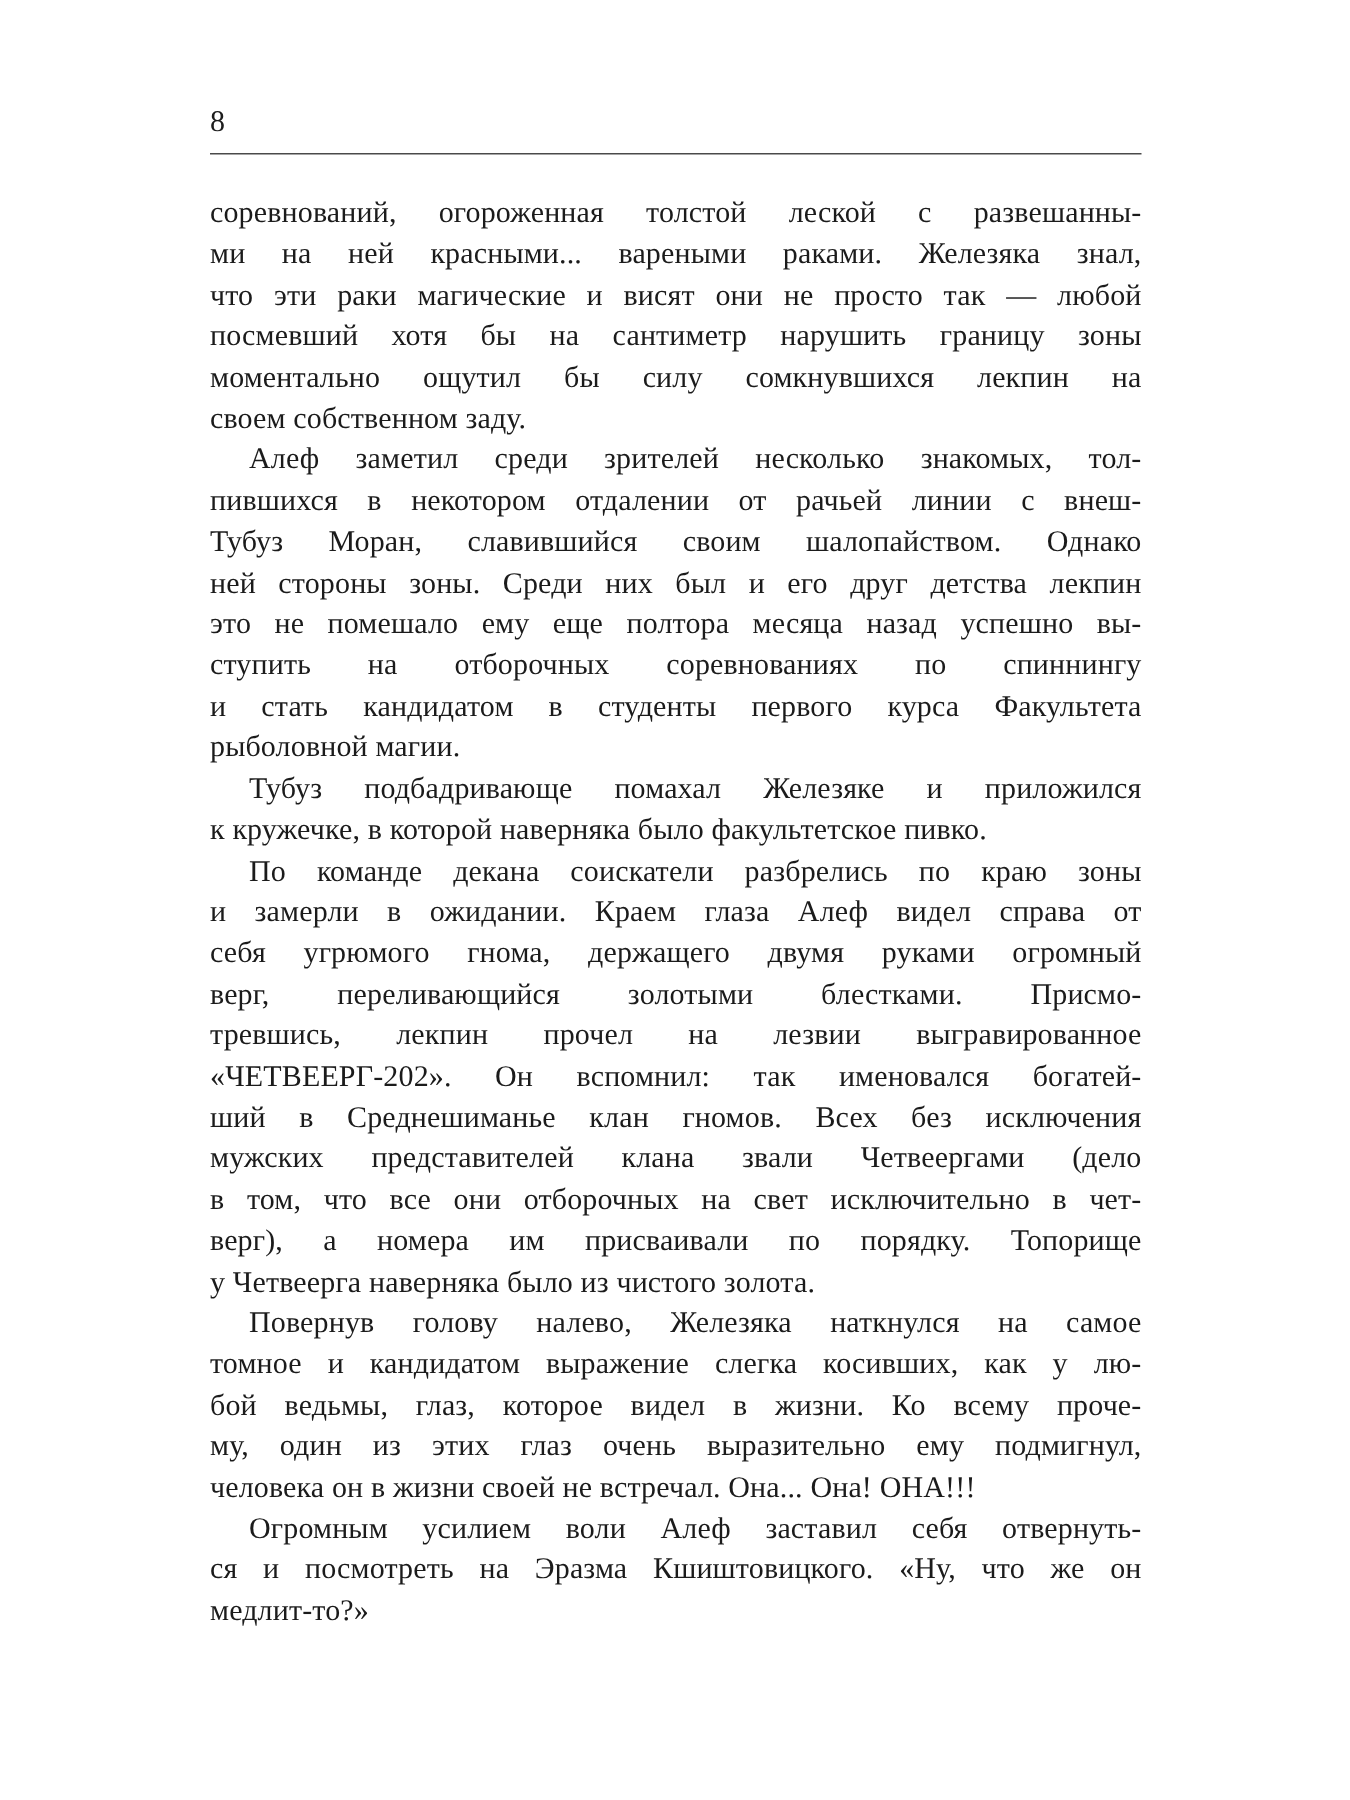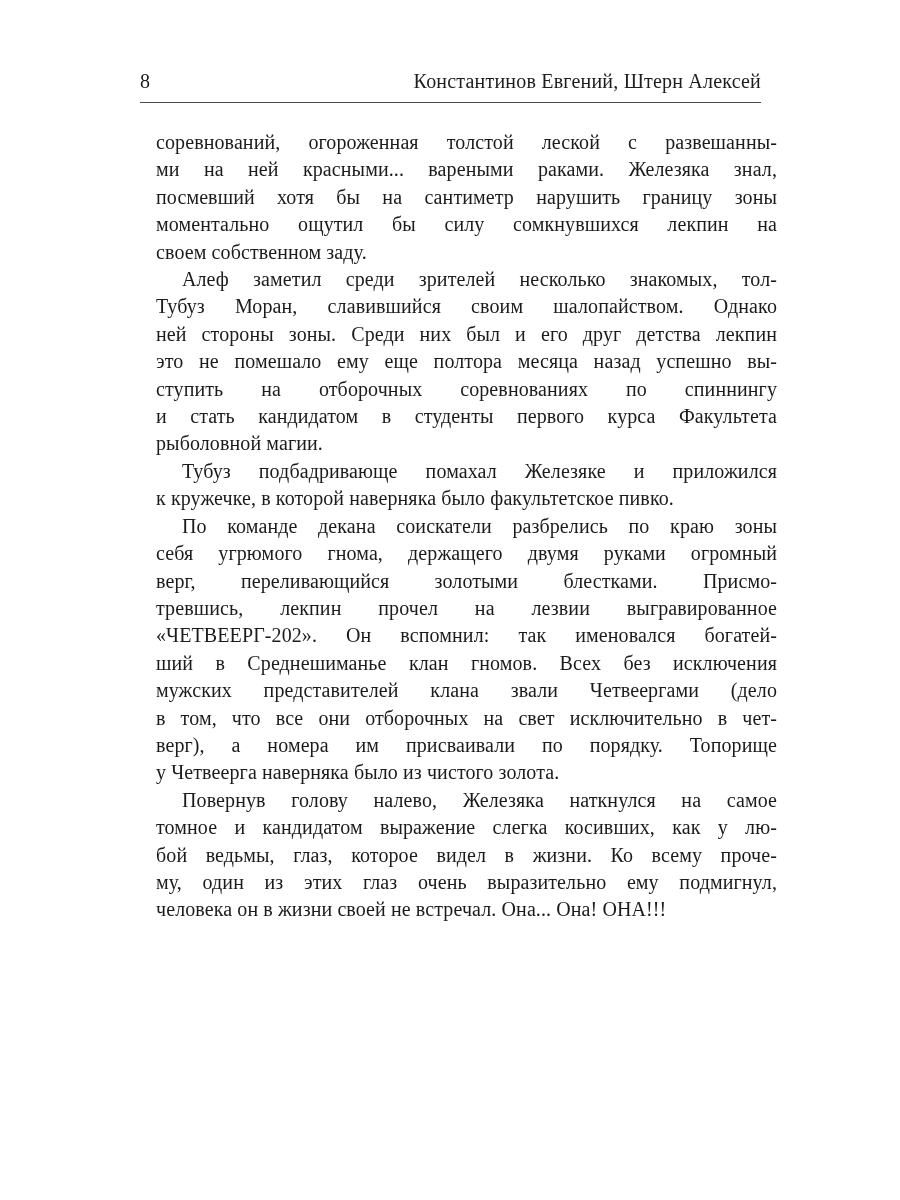--- a/index.html
+++ b/index.html
@@ -32,21 +32,20 @@
   .page-number { letter-spacing: 0.5px; }
   .running-head-authors { letter-spacing: 0.2px; }
   .text-block {
     position: absolute;
     left: 140px;
     width: 621px;
     top: 129px;
     font-size: 20px;
     line-height: 27.4px;
     color: #1b1b1b;
-    margin-left: 16px;
   }
   .para { margin: 0; }
   .line {
     text-align: justify;
     text-align-last: justify;
     white-space: normal;
     letter-spacing: 0.1px;
   }
   .line.last {
     text-align-last: left;
@@ -54,56 +53,63 @@
   .line.first-indent {
     padding-left: 26px;
   }
 </style>
 </head>
 <body>
 
 <div class="page">
   <header class="running-header">
     <span class="page-number">8</span>
-    <span class="running-head-authors">Константинов Евгений, Штерн Алексей</span>
   </header>
   <main class="text-block">
       <div class="para">
         <div class="line">соревнований, огороженная толстой леской с развешанны-</div>
         <div class="line">ми на ней красными... вареными раками. Железяка знал,</div>
+        <div class="line">что эти раки магические и висят они не просто так — любой</div>
         <div class="line">посмевший хотя бы на сантиметр нарушить границу зоны</div>
         <div class="line">моментально ощутил бы силу сомкнувшихся лекпин на</div>
         <div class="line last">своем собственном заду.</div>
       </div>
       <div class="para">
         <div class="line first-indent">Алеф заметил среди зрителей несколько знакомых, тол-</div>
+        <div class="line">пившихся в некотором отдалении от рачьей линии с внеш-</div>
         <div class="line">Тубуз Моран, славившийся своим шалопайством. Однако</div>
         <div class="line">ней стороны зоны. Среди них был и его друг детства лекпин</div>
         <div class="line">это не помешало ему еще полтора месяца назад успешно вы-</div>
         <div class="line">ступить на отборочных соревнованиях по спиннингу</div>
         <div class="line">и стать кандидатом в студенты первого курса Факультета</div>
         <div class="line last">рыболовной магии.</div>
       </div>
       <div class="para">
         <div class="line first-indent">Тубуз подбадривающе помахал Железяке и приложился</div>
         <div class="line last">к кружечке, в которой наверняка было факультетское пивко.</div>
       </div>
       <div class="para">
         <div class="line first-indent">По команде декана соискатели разбрелись по краю зоны</div>
+        <div class="line">и замерли в ожидании. Краем глаза Алеф видел справа от</div>
         <div class="line">себя угрюмого гнома, держащего двумя руками огромный</div>
         <div class="line">верг, переливающийся золотыми блестками. Присмо-</div>
         <div class="line">тревшись, лекпин прочел на лезвии выгравированное</div>
         <div class="line">«ЧЕТВЕЕРГ-202». Он вспомнил: так именовался богатей-</div>
         <div class="line">ший в Среднешиманье клан гномов. Всех без исключения</div>
         <div class="line">мужских представителей клана звали Четвеергами (дело</div>
         <div class="line">в том, что все они отборочных на свет исключительно в чет-</div>
         <div class="line">верг), а номера им присваивали по порядку. Топорище</div>
         <div class="line last">у Четвеерга наверняка было из чистого золота.</div>
       </div>
       <div class="para">
         <div class="line first-indent">Повернув голову налево, Железяка наткнулся на самое</div>
         <div class="line">томное и кандидатом выражение слегка косивших, как у лю-</div>
         <div class="line">бой ведьмы, глаз, которое видел в жизни. Ко всему проче-</div>
         <div class="line">му, один из этих глаз очень выразительно ему подмигнул,</div>
         <div class="line last">человека он в жизни своей не встречал. Она... Она! ОНА!!!</div>
       </div>
+      <div class="para">
+        <div class="line first-indent">Огромным усилием воли Алеф заставил себя отвернуть-</div>
+        <div class="line">ся и посмотреть на Эразма Кшиштовицкого. «Ну, что же он</div>
+        <div class="line last">медлит-то?»</div>
+      </div>
     </main>
 </div>
 
 </body></html>

